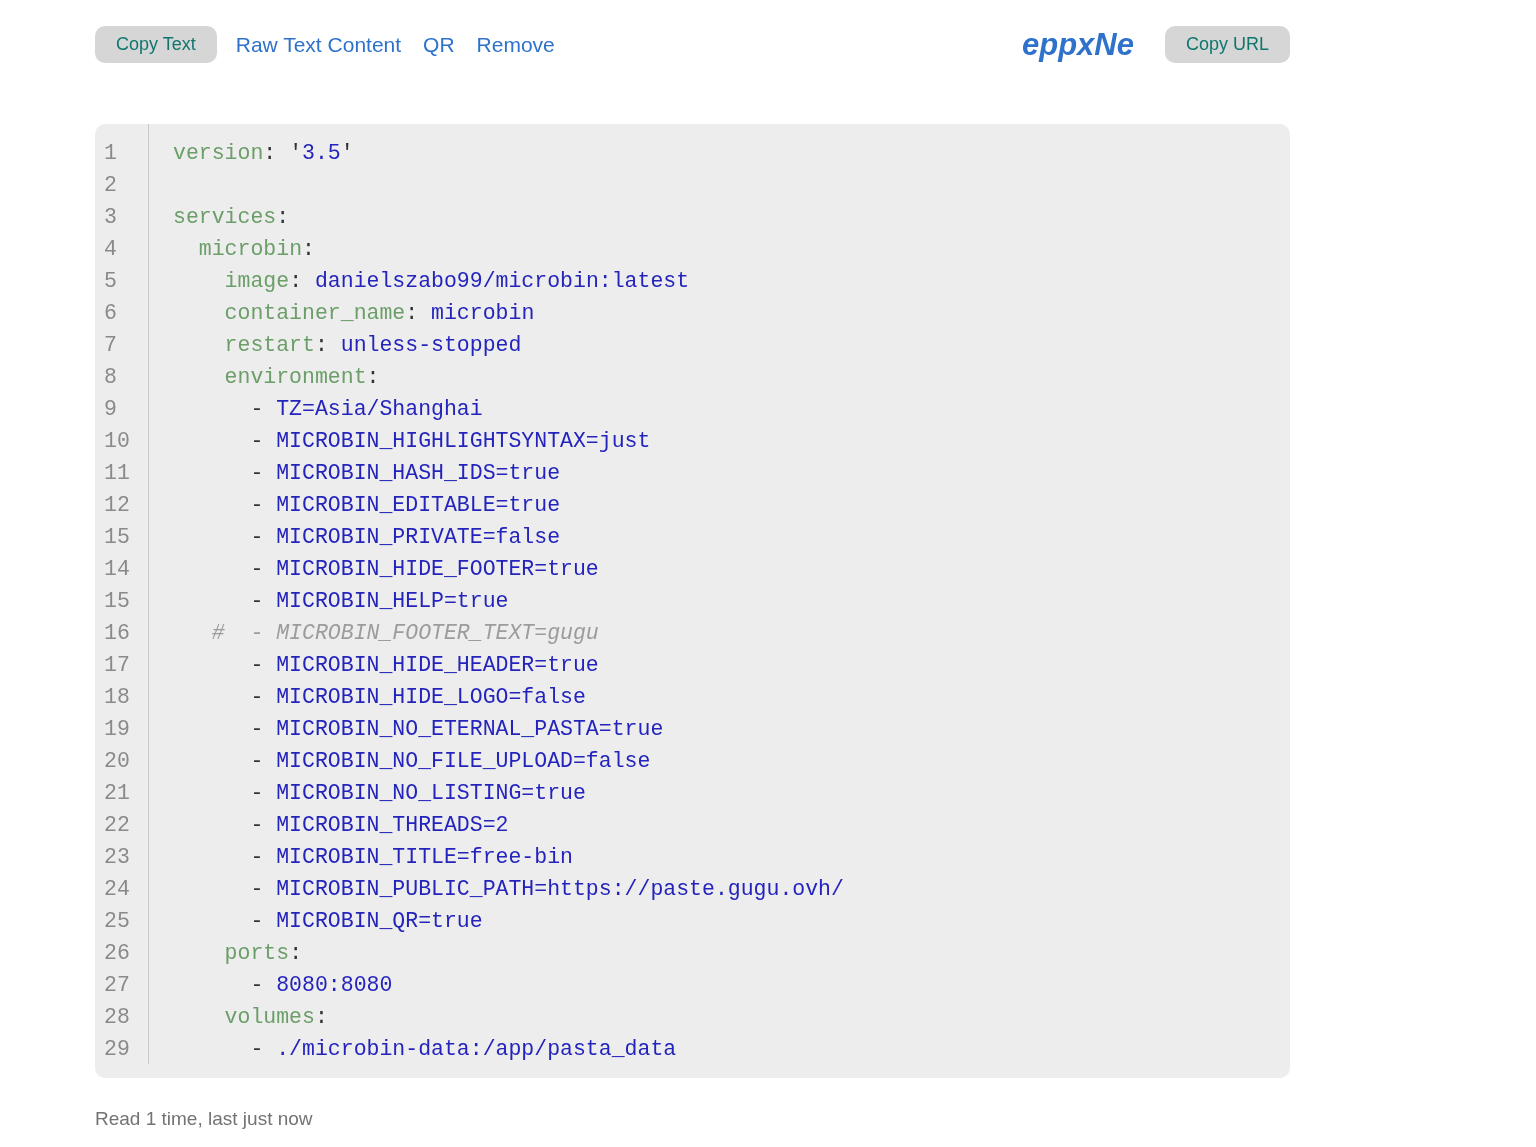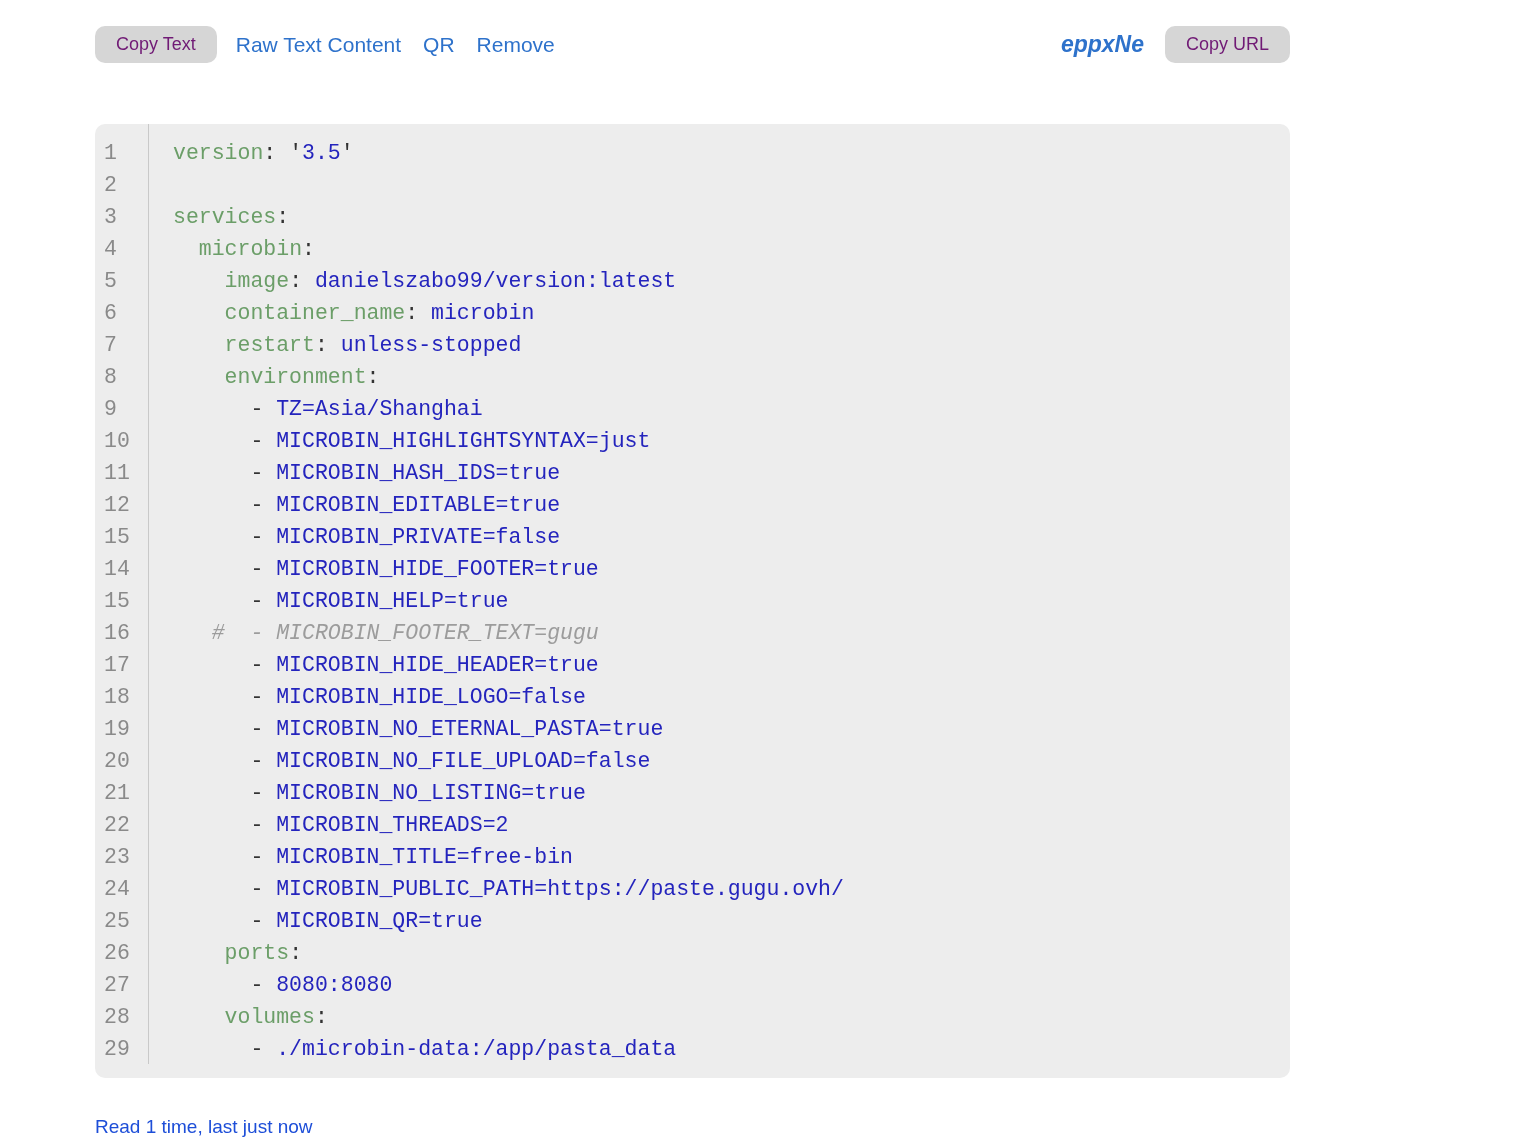--- a/index.html
+++ b/index.html
@@ -22,40 +22,40 @@
     align-items: center;
   }
   .btn {
     height: 37px;
     padding: 0 21px;
     background: var(--button-bg, #d6d6d6);
     border: none;
     border-radius: 10px;
     font-family: "Liberation Sans", sans-serif;
     font-size: 18px;
-    color: #701a75;
+    color: #0f766e;
     display: inline-flex;
     align-items: center;
     cursor: pointer;
   }
   .toolbar .link {
     color: var(--link-blue, #2e72cb);
     text-decoration: none;
     font-size: 21px;
     font-weight: 500;
     margin-left: 22px;
   }
   .toolbar .link.first { margin-left: 19px; }
   .toolbar .spacer { flex: 1; }
   .paste-id {
     color: var(--link-blue, #2e72cb);
-    font-size: 23px;
+    font-size: 31px;
     font-style: italic;
     font-weight: 600;
-    margin-right: 21px;
+    margin-right: 31px;
   }
   
   .code-block {
     margin-top: 61px;
     width: 1195px;
     background: var(--code-bg, #ededed);
     border-radius: 10px;
     position: relative;
     padding: 13px 0 13px 0;
     box-sizing: border-box;
@@ -81,23 +81,23 @@
     padding-left: 9px;
     color: var(--line-number-gray, #8a8a8a);
   }
   .ct { padding-left: 25px; }
   .tk-key { color: var(--key-green, #6b9e68); }
   .tk-pln { color: var(--plain-dark, #333333); }
   .tk-val { color: var(--value-blue, #2424bd); }
   .tk-com { color: var(--comment-gray, #9c9c9c); font-style: italic; }
   
   .read-status {
-    margin-top: 38px;
+    margin-top: 30px;
     font-size: 19px;
-    color: #1d4ed8;
+    color: #737373;
   }
 </style>
 </head>
 <body>
 
 <div class="page">
 
   <div class="toolbar">
     <button class="btn">Copy Text</button>
     <a href="#" class="link first">Raw Text Content</a>
@@ -108,21 +108,21 @@
     <button class="btn">Copy URL</button>
   </div>
 
   <div class="code-block">
     <div class="gutter-line"></div>
     <div id="code-lines">
         <div class="line"><span class="ln">1</span><span class="ct"><span class="tk-key">version</span><span class="tk-pln">: '</span><span class="tk-val">3.5</span><span class="tk-pln">'</span></span></div>
         <div class="line"><span class="ln">2</span><span class="ct"></span></div>
         <div class="line"><span class="ln">3</span><span class="ct"><span class="tk-key">services</span><span class="tk-pln">:</span></span></div>
         <div class="line"><span class="ln">4</span><span class="ct"><span class="tk-pln">  </span><span class="tk-key">microbin</span><span class="tk-pln">:</span></span></div>
-        <div class="line"><span class="ln">5</span><span class="ct"><span class="tk-pln">    </span><span class="tk-key">image</span><span class="tk-pln">: </span><span class="tk-val">danielszabo99/version:latest</span></span></div>
+        <div class="line"><span class="ln">5</span><span class="ct"><span class="tk-pln">    </span><span class="tk-key">image</span><span class="tk-pln">: </span><span class="tk-val">danielszabo99/microbin:latest</span></span></div>
         <div class="line"><span class="ln">6</span><span class="ct"><span class="tk-pln">    </span><span class="tk-key">container_name</span><span class="tk-pln">: </span><span class="tk-val">microbin</span></span></div>
         <div class="line"><span class="ln">7</span><span class="ct"><span class="tk-pln">    </span><span class="tk-key">restart</span><span class="tk-pln">: </span><span class="tk-val">unless-stopped</span></span></div>
         <div class="line"><span class="ln">8</span><span class="ct"><span class="tk-pln">    </span><span class="tk-key">environment</span><span class="tk-pln">:</span></span></div>
         <div class="line"><span class="ln">9</span><span class="ct"><span class="tk-pln">      - </span><span class="tk-val">TZ=Asia/Shanghai</span></span></div>
         <div class="line"><span class="ln">10</span><span class="ct"><span class="tk-pln">      - </span><span class="tk-val">MICROBIN_HIGHLIGHTSYNTAX=just</span></span></div>
         <div class="line"><span class="ln">11</span><span class="ct"><span class="tk-pln">      - </span><span class="tk-val">MICROBIN_HASH_IDS=true</span></span></div>
         <div class="line"><span class="ln">12</span><span class="ct"><span class="tk-pln">      - </span><span class="tk-val">MICROBIN_EDITABLE=true</span></span></div>
         <div class="line"><span class="ln">15</span><span class="ct"><span class="tk-pln">      - </span><span class="tk-val">MICROBIN_PRIVATE=false</span></span></div>
         <div class="line"><span class="ln">14</span><span class="ct"><span class="tk-pln">      - </span><span class="tk-val">MICROBIN_HIDE_FOOTER=true</span></span></div>
         <div class="line"><span class="ln">15</span><span class="ct"><span class="tk-pln">      - </span><span class="tk-val">MICROBIN_HELP=true</span></span></div>

